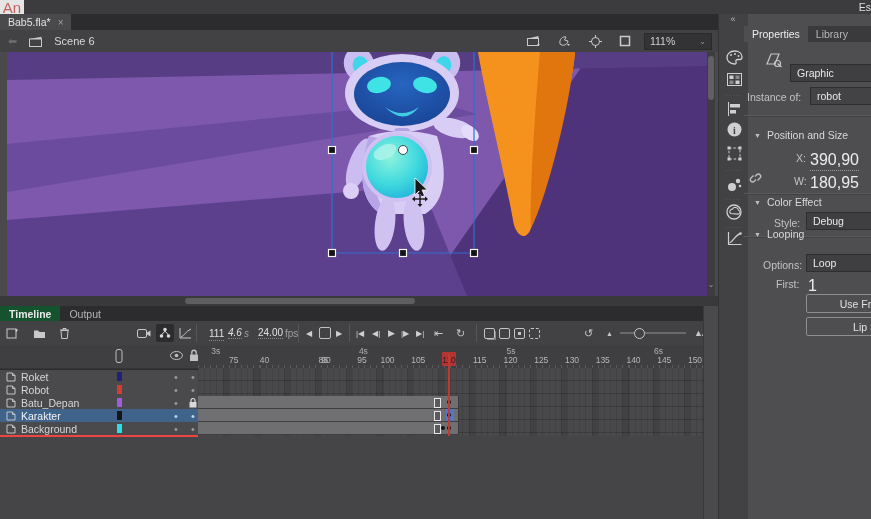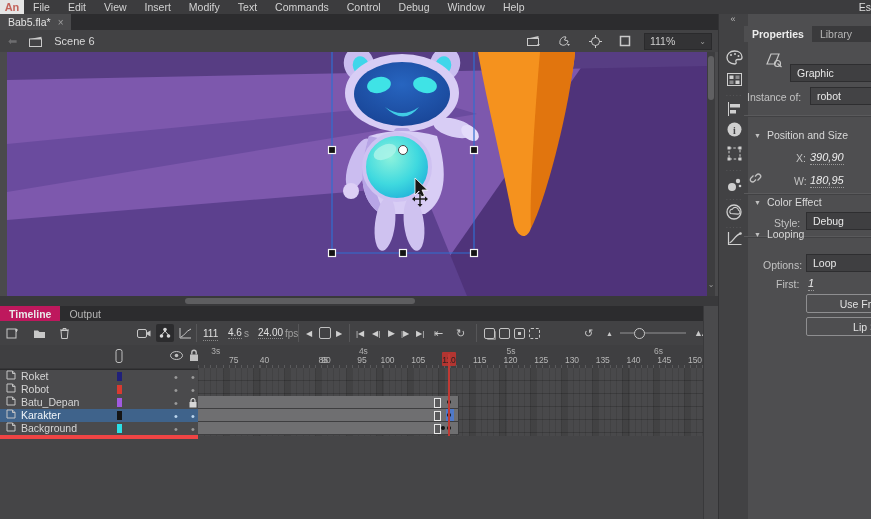--- a/index.html
+++ b/index.html
@@ -2,21 +2,21 @@
 <html><head>
 <meta charset="utf-8">
 <style>
   html,body{margin:0;padding:0;background:#2b2b2d;}
   body{width:871px;height:519px;position:relative;overflow:hidden;
        font-family:"Liberation Sans",sans-serif;color:#d6d6d6;
        -webkit-font-smoothing:antialiased;}
   .abs{position:absolute;}
   
   #menubar{left:0;top:0;width:871px;height:14px;background:#3c3c3e;display:flex;align-items:center;font-size:10.5px;}
-  #an-logo{width:24px;height:14px;background:#e5e5e5;color:#c2625a;font-weight:bold;display:flex;align-items:center;justify-content:center;font-size:11px;}
+  #an-logo{width:24px;height:14px;background:#e5e5e5;color:#c2625a;font-weight:normal;display:flex;align-items:center;justify-content:center;font-size:15px;}
   .menu-item{padding:0 9px;color:#d2d2d2;}
   #workspace-btn{position:absolute;right:0px;top:0;height:14px;display:flex;align-items:center;color:#dedede;padding-left:4px;}
   
   #tabbar{left:0;top:14px;width:718px;height:16px;background:#2c2c2e;display:flex;}
   #doc-tab{height:16px;background:#4a4a4c;display:flex;align-items:center;padding:0 8px;font-size:10.5px;color:#e2e2e2;gap:7px;}
   #doc-tab .close{color:#9f9f9f;font-size:10px;}
   
   #scenebar{left:0;top:30px;width:718px;height:22px;background:#424244;display:flex;align-items:center;font-size:11px;}
   #back-arrow{color:#6d6d6f;padding:0 8px;font-size:11px;}
   .sb-icon{color:#c9c9c9;margin:0 4px;display:inline-flex;}
@@ -28,21 +28,21 @@
   #stage-wrap{left:0;top:52px;width:718px;height:244px;background:#4a4a4c;}
   #stage{left:7px;top:52px;width:700px;height:244px;overflow:hidden;}
   #v-scroll{left:707px;top:52px;width:8px;height:244px;background:#3d3d3f;}
   #v-thumb{left:1px;top:4px;width:6px;height:44px;background:#606062;border-radius:3px;}
   #v-arrow{left:0;top:228px;width:8px;text-align:center;color:#9a9a9a;font-size:8px;}
   #h-scroll{left:0;top:296px;width:718px;height:10px;background:#39393b;}
   #h-thumb{left:185px;top:2px;width:230px;height:6px;background:#5e5e60;border-radius:3px;}
   
   #tl-tabbar{left:0;top:306px;width:718px;height:15px;background:#2c2c2e;display:flex;}
   .tl-tab{height:15px;display:flex;align-items:center;padding:0 9px;font-size:10.5px;color:#b5b5b5;}
-  .tl-tab.active{background:#be185d;color:#e8e8e8;font-weight:bold;}
+  .tl-tab.active{background:#14532d;color:#e8e8e8;font-weight:bold;}
   #tl-controls{left:0;top:321px;width:718px;height:24px;background:#424244;border-bottom:1px solid #39393b;}
   .ctl{position:absolute;top:0;height:24px;display:flex;align-items:center;color:#c8c8c8;font-size:10px;}
   .vsep{position:absolute;top:3px;height:18px;width:1px;background:#565658;}
   .hot{border-bottom:1px dotted #8a8a8a;color:#e0e0e0;}
   .unit{color:#9f9f9f;margin-left:2px;}
   .pb{font-size:8px;letter-spacing:0;color:#cfcfcf;}
   .mini-box{width:10px;height:10px;border:1px solid #c0c0c0;border-radius:2px;display:inline-block;}
   .onion{width:9px;height:9px;border:1px solid #c4c4c4;border-radius:2px;display:inline-block;margin-right:6px;}
   .onion.o2{box-shadow:2px 2px 0 -1px #8a8a8a;}
   .onion.o3{border-style:solid;background:linear-gradient(#c4c4c4 0 0) center/3px 3px no-repeat;}
@@ -58,68 +58,55 @@
      background:repeating-linear-gradient(90deg,#5a5a5c 0 1px,transparent 1px 6.15px);}
   
   #frames-grid{left:198px;top:368px;width:505px;height:68px;
      background:
        repeating-linear-gradient(180deg,transparent 0 12px,rgba(0,0,0,0.18) 12px 13px),
        repeating-linear-gradient(90deg,rgba(0,0,0,0.10) 0 1px,transparent 1px 6.15px),
        repeating-linear-gradient(90deg,transparent 0 24.6px,rgba(0,0,0,0.10) 24.6px 30.75px),
        #49494b;}
   #below-frames{left:0;top:436px;width:703px;height:83px;background:#454547;}
   #tl-gutter{left:703px;top:306px;width:15px;height:213px;background:#4a4a4c;border-left:1px solid #39393b;}
-  .layer-row{position:absolute;left:0;width:198px;height:13px;background:#4a4a4c;border-bottom:4px solid #ef4444;display:flex;font-size:10.5px;color:#d6d6d6;}
+  .layer-row{position:absolute;left:0;width:198px;height:13px;background:#4a4a4c;border-bottom:2px solid #ef4444;display:flex;align-items:center;font-size:10.5px;color:#d6d6d6;}
   .layer-row.selected{background:#3f638b;color:#f0f4f8;}
   .layer-icon{margin:0 5px 0 6px;display:inline-flex;}
   .swatch{position:absolute;left:117px;top:2px;width:5px;height:9px;}
   .dotcol{position:absolute;top:0;width:12px;height:13px;display:flex;align-items:center;justify-content:center;color:#9a9a9a;font-size:11px;}
   .fspan{position:absolute;height:12px;background:#6f6f71;border-right:1px solid #3a3a3c;border-bottom:1px solid #3e3e40;}
   .kf-dot{position:absolute;width:4px;height:4px;border-radius:50%;background:#141414;}
   .kf-empty{position:absolute;width:5px;height:8px;border:1px solid #e8e8e8;background:#5a5a5c;}
   .sel-cell{position:absolute;width:8px;height:12px;background:#4f79c8;}
   
   #dock{left:718px;top:14px;width:30px;height:505px;background:#424244;border-left:1px solid #333335;}
   .dock-icon{position:absolute;left:0;width:30px;display:flex;justify-content:center;color:#cfcfcf;}
   .grip{position:absolute;left:0;width:30px;text-align:center;color:#5e5e60;font-size:7px;letter-spacing:1px;}
   #collapse-btn{left:718px;top:14px;width:30px;height:12px;text-align:center;color:#b8b8b8;font-size:9px;}
   
   #panel{left:748px;top:14px;width:123px;height:505px;background:#4e4e50;overflow:hidden;}
   #panel-tabbar{left:744px;top:26px;width:127px;height:16px;background:#3a3a3c;display:flex;}
   .p-tab{height:16px;padding:0 8px;display:flex;align-items:center;font-size:10.5px;color:#b5b5b5;}
-  .p-tab.active{background:#4e4e50;color:#ececec;font-weight:bold;}
+  .p-tab.active{background:#4e4e50;color:#ececec;font-weight:normal;}
   .p-label{position:absolute;font-size:10.5px;color:#c2c2c2;}
-  .p-value-hot{position:absolute;font-size:11px;color:#ececec;border-bottom:1px dotted #9a9a9a;padding-bottom:1px;font-style:italic;}
+  .p-value-hot{position:absolute;font-size:16px;color:#ececec;border-bottom:1px dotted #9a9a9a;padding-bottom:1px;}
   .p-field{position:absolute;background:#3f3f41;border:1px solid #2e2e30;color:#e8e8e8;font-size:10.5px;display:flex;align-items:center;padding:0 6px;height:16px;}
   .p-field.light-border{border:1px solid #94949
 6;background:#434345;}
   .sec-head{position:absolute;font-size:10.5px;color:#d8d8d8;display:flex;align-items:center;gap:6px;}
   .tri{font-size:7px;color:#c0c0c0;}
   .divider{position:absolute;left:744px;width:127px;height:1px;background:#414143;border-top:1px solid #5a5a5c;}
   .p-btn{position:absolute;left:806px;width:70px;height:17px;border:1px solid #8e8e90;border-radius:2px;color:#e2e2e2;font-size:10.5px;display:flex;align-items:center;justify-content:flex-end;padding-right:3px;background:#4e4e50;}
   svg{display:block;}
 </style>
 </head>
 <body>
 
 <div class="abs" id="menubar">
   <div id="an-logo">An</div>
-  <div id="menu-items" style="display:flex;">
-      <span class="menu-item">File</span>
-      <span class="menu-item">Edit</span>
-      <span class="menu-item">View</span>
-      <span class="menu-item">Insert</span>
-      <span class="menu-item">Modify</span>
-      <span class="menu-item">Text</span>
-      <span class="menu-item">Commands</span>
-      <span class="menu-item">Control</span>
-      <span class="menu-item">Debug</span>
-      <span class="menu-item">Window</span>
-      <span class="menu-item">Help</span>
-    </div>
   <div id="workspace-btn">Es</div>
 </div>
 
 <div class="abs" id="tabbar">
   <div id="doc-tab">
     <span>Bab5.fla*</span>
     <span class="close">×</span>
   </div>
 </div>
 
@@ -284,22 +271,22 @@
         <path d="M6 4 L2.5 8 M6 4 L9.5 8" stroke="#d8d8d8"></path>
       </svg>
   </span>
   <span class="ctl" style="left:179px">
     <svg width="13" height="12" viewBox="0 0 13 12">
         <path d="M1 1 v10 h11" stroke="#c8c8c8" fill="none"></path>
         <path d="M2 10 C5 9 7 4 12 2" stroke="#c8c8c8" fill="none"></path>
       </svg>
   </span>
   <div class="vsep" style="left:196px"></div>
-  <span class="ctl hot" style="left:203px;top:5px;height:14px;">111</span>
-  <span class="ctl" style="left:228px;top:5px;height:14px;">
+  <span class="ctl hot" style="left:209px;top:5px;height:14px;">111</span>
+  <span class="ctl" style="left:228px;top:5px;height:14px;font-style:italic;">
       <span class="hot">4.6</span>
       <span class="unit">s</span>
     </span>
   <span class="ctl" style="left:258px;top:5px;height:14px;">
       <span class="hot">24.00</span>
       <span class="unit">fps</span>
     </span>
   <div class="vsep" style="left:298px"></div>
   <span class="ctl pb" style="left:306px">◀</span>
   <span class="ctl" style="left:319px">

